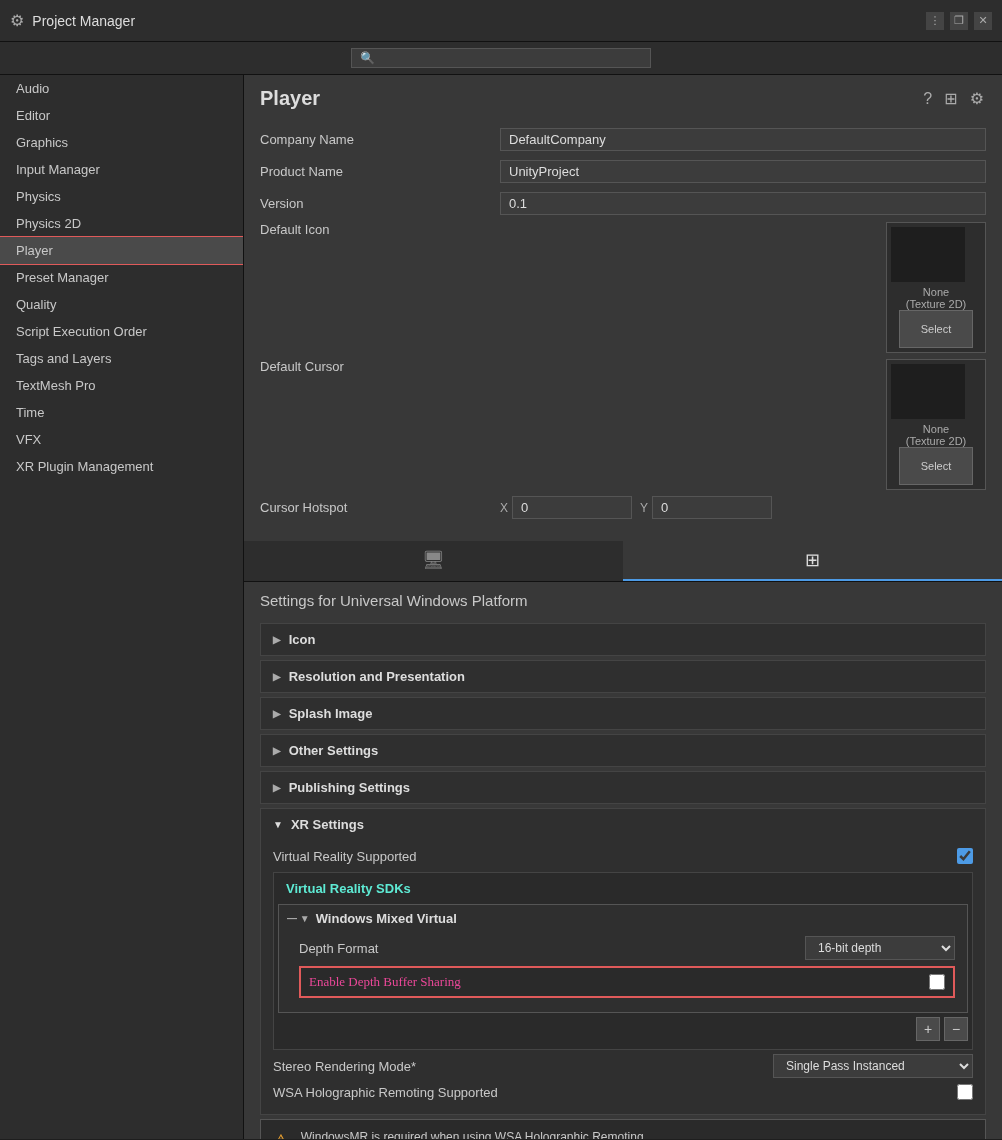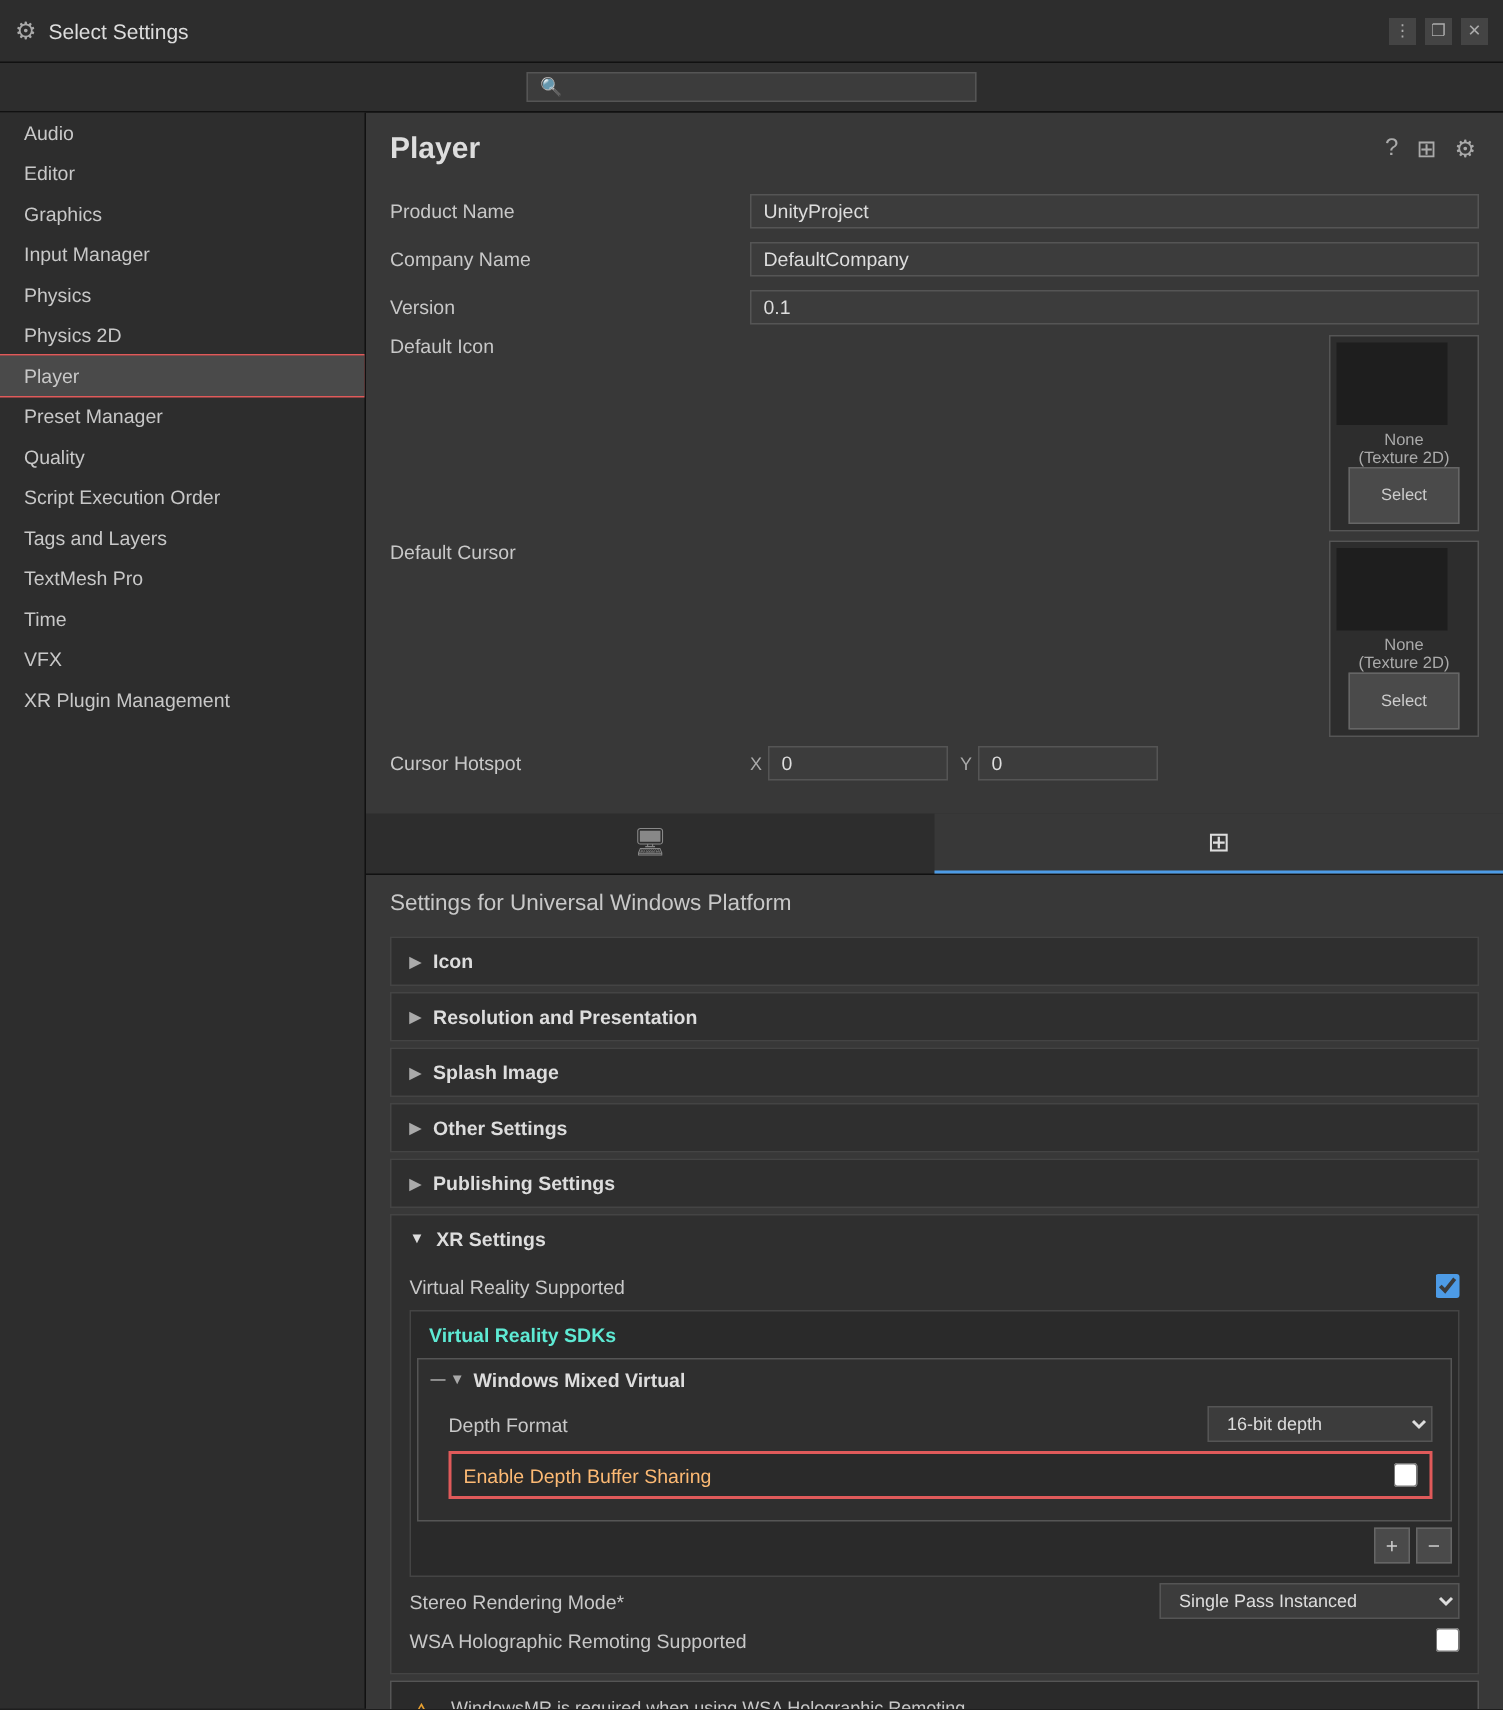--- a/index.html
+++ b/index.html
@@ -380,22 +380,23 @@
     .depth-buffer-row {
       display: flex;
       align-items: center;
       margin-bottom: 6px;
       border: 2px solid #e05a5a;
       padding: 6px 8px;
       background: #2a2a2a;
     }
     .depth-buffer-label {
       flex: 1;
-      color: #fdba74;
-      font-size: 13px;
+      color: #ec4899;
+      font-size: 13px;
+      font-family: Liberation Serif, serif;
     }
     .depth-buffer-checkbox {
       width: 16px;
       height: 16px;
       accent-color: #555;
     }
 
     
     .sdk-controls {
       display: flex;
@@ -475,21 +476,21 @@
     .content::-webkit-scrollbar-thumb { background: #555; }
     .sidebar::-webkit-scrollbar { width: 6px; }
     .sidebar::-webkit-scrollbar-track { background: #2d2d2d; }
     .sidebar::-webkit-scrollbar-thumb { background: #555; }
   </style>
 </head>
 <body>
 
 <div class="title-bar">
   <span class="title-bar-icon">⚙</span>
-  <span class="title-bar-title">Select Settings</span>
+  <span class="title-bar-title">Project Manager</span>
   <div class="title-bar-controls">
     <button class="title-bar-btn">⋮</button>
     <button class="title-bar-btn">❐</button>
     <button class="title-bar-btn">✕</button>
   </div>
 </div>
 
 <div class="search-bar">
   <div class="search-input-wrapper">
     <span class="search-icon">🔍</span>
@@ -524,27 +525,27 @@
       <div class="header-icons">
         <button class="header-icon-btn">?</button>
         <button class="header-icon-btn">⊞</button>
         <button class="header-icon-btn">⚙</button>
       </div>
     </div>
 
     <div class="fields-section">
 
       <div class="field-row">
+        <span class="field-label">Company Name</span>
+        <input class="field-input" type="text" value="DefaultCompany" style="">
+      </div>
+
+      <div class="field-row">
         <span class="field-label">Product Name</span>
         <input class="field-input" type="text" value="UnityProject" style="">
-      </div>
-
-      <div class="field-row">
-        <span class="field-label">Company Name</span>
-        <input class="field-input" type="text" value="DefaultCompany" style="">
       </div>
 
       <div class="field-row">
         <span class="field-label">Version</span>
         <input class="field-input" type="text" value="0.1" style="">
       </div>
 
       <div class="icon-field-row">
         <span class="field-label">Default Icon</span>
         <div class="icon-preview-box">

